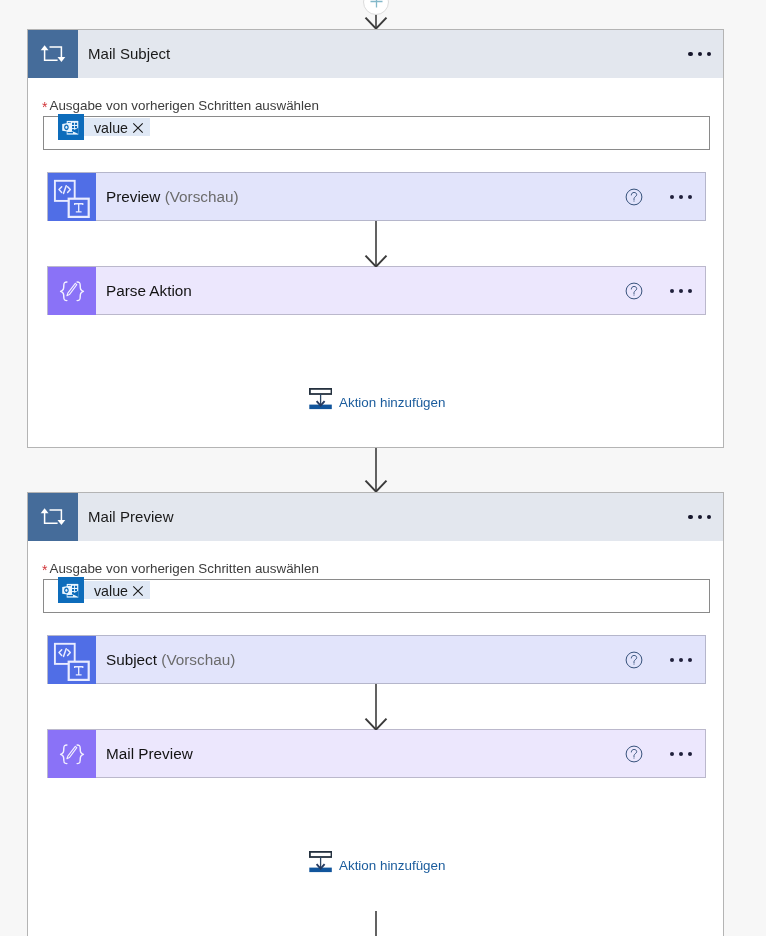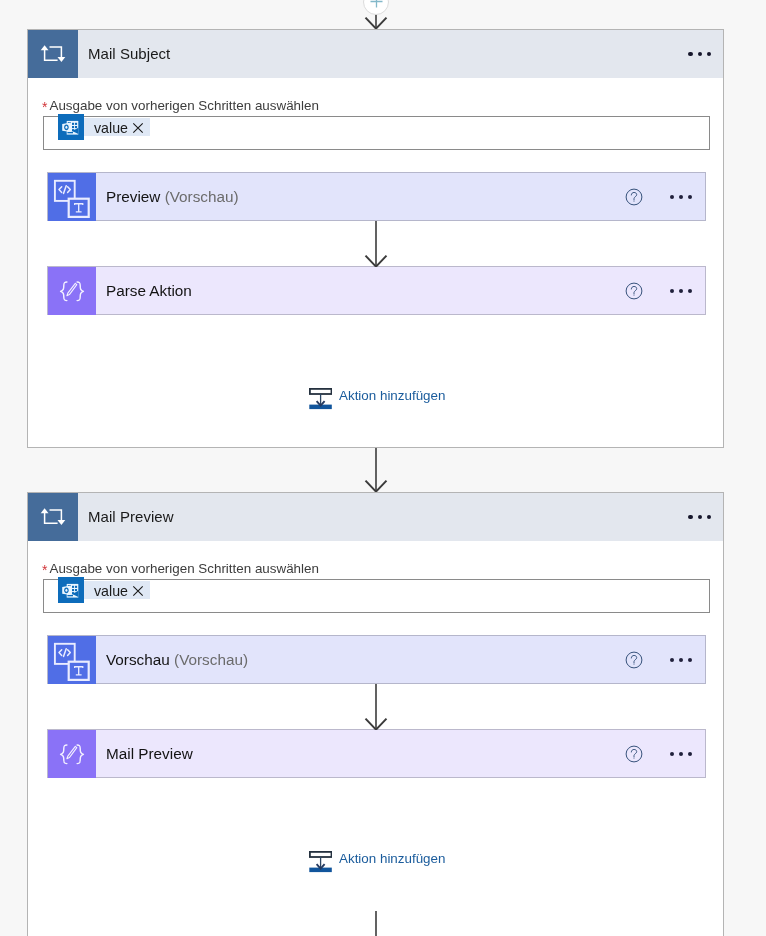--- a/index.html
+++ b/index.html
@@ -43,21 +43,21 @@
   .act{position:absolute;left:47px;width:659px;height:49px;display:flex;align-items:center;
        box-sizing:border-box;}
   .act-icon{width:48px;height:48px;flex:0 0 48px;display:flex;align-items:center;justify-content:center;margin:0 0 0 0;}
   .act-title{font-size:15.3px;color:#131313;margin-left:10px;flex:1;}
   .act-title .suffix{color:#6b6b6b;text-align:center;}
   .act-help{margin-right:27px;display:flex;}
   .act-dots{margin-right:13px;display:flex;gap:5px;align-items:center;}
   .act-dots i{width:4px;height:4px;border-radius:50%;background:#20203b;display:block;}
 
   
-  .add-action{position:absolute;display:flex;align-items:flex-start;}
+  .add-action{position:absolute;display:flex;align-items:flex-end;}
   .add-action .lbl{font-size:13.4px;color:#1b5c9c;margin-left:7px;}
 </style>
 </head>
 <body>
 
 <svg width="0" height="0" style="position:absolute" aria-hidden="true">
 <defs>
   <symbol id="sym-loop" viewBox="0 0 26 18">
     <path d="M4.6 4.9 L4.6 15.2 L17.6 15.2" stroke="#fff" stroke-width="1.5" fill="none"></path>
     <path d="M9.5 1.9 L21.4 1.9 L21.4 12.2" stroke="#fff" stroke-width="1.5" fill="none"></path>
@@ -217,21 +217,21 @@
           <path d="M1.3 1.3 L10.7 10.7 M10.7 1.3 L1.3 10.7" stroke="#1a1a1a" stroke-width="1.1"></path>
         </svg>
       </div>
     </div>
     <div class="act" style="top:635px;background:#e2e4fb;border:1px solid rgba(120,120,135,.42)">
       <div class="act-icon">
         <svg width="48" height="48">
           <use href="#sym-htmltext"></use>
         </svg>
       </div>
-      <div class="act-title"><span>Vorschau</span> <span class="suffix">(Vorschau)</span></div>
+      <div class="act-title"><span>Subject</span> <span class="suffix">(Vorschau)</span></div>
       <div class="act-help">
         <svg width="18" height="18">
           <use href="#sym-help"></use>
         </svg>
       </div>
       <div class="act-dots">
         <i></i>
         <i></i>
         <i></i>
       </div>

